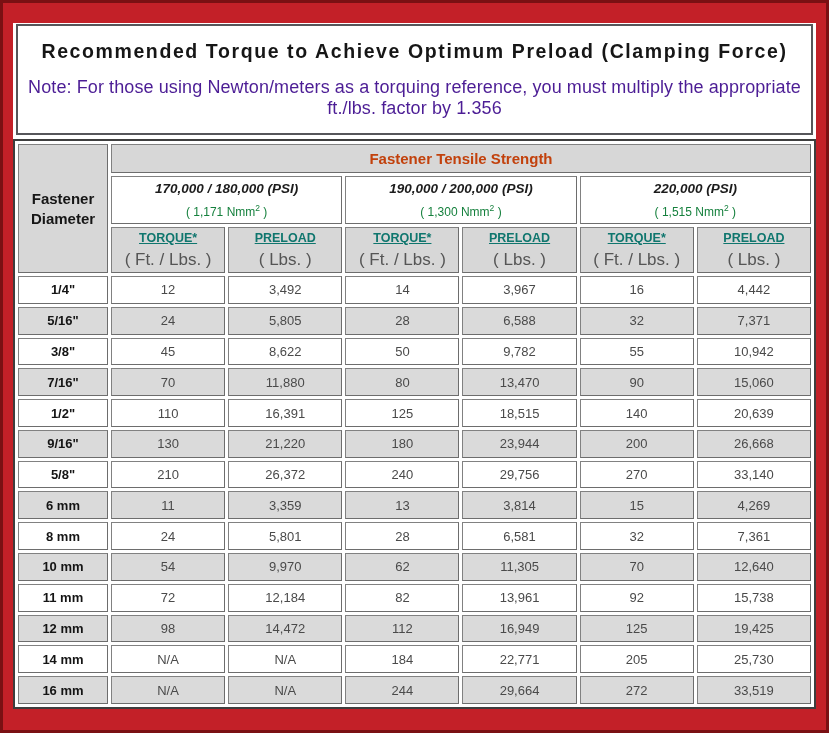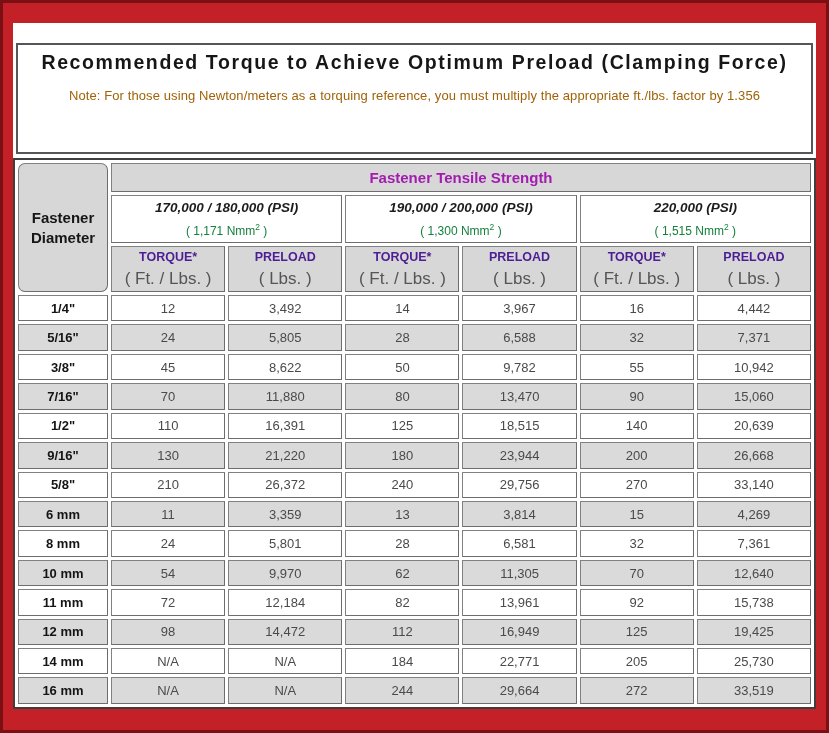--- a/index.html
+++ b/index.html
@@ -17,42 +17,42 @@
   }
   .inner {
     box-sizing: border-box;
     background: #ffffff;
     width: 100%; height: 100%;
     display: flex; flex-direction: column;
   }
   .title-box {
     box-sizing: border-box;
     flex: 0 0 111px;
-    margin: 20px 3px 4px 3px;
+    margin: 1px 3px 4px 3px;
     border: 2px solid #56565a;
     background: #ffffff;
     text-align: center;
-    padding-top: 5px;
+    padding-top: 13px;
   }
   .title-line {
     font-size: 19.5px;
     font-weight: bold;
     color: #161616;
     letter-spacing: 1.6px;
     line-height: 1.32;
     white-space: nowrap;
   }
   .title-line sup {
     font-size: 11px;
     letter-spacing: 0;
   }
   .note-line {
     margin-top: 12px;
-    font-size: 13px;
-    color: #a16207;
+    font-size: 18px;
+    color: #4c1d95;
     letter-spacing: 0.1px;
   }
   table.spec {
     flex: 1 1 auto;
     width: 100%;
     border-collapse: separate;
     border-spacing: 3px;
     background: #ffffff;
     border: 2px solid #3e3e3e;
     table-layout: fixed;
@@ -68,27 +68,26 @@
     overflow: hidden;
   }
   td.corner {
     background: #d7d7d7;
     vertical-align: bottom;
     font-weight: bold;
     font-size: 15px;
     color: #161616;
     line-height: 1.3;
     padding-bottom: 13px;
-    border-radius: 7px;
   }
   td.tensile {
     background: #d7d7d7;
     font-weight: bold;
     font-size: 15px;
-    color: #a21caf;
+    color: #c2410c;
     height: 27px;
   }
   td.psi {
     background: #ffffff;
     height: 46px;
   }
   .psi-label {
     font-weight: bold;
     font-size: 13.5px;
     color: #1c1c1c;
@@ -100,21 +99,22 @@
     color: #15803d;
   }
   .psi-nmm sup { font-size: 8.5px; }
   td.colhead {
     background: #d7d7d7;
     height: 44px;
   }
   .ch-label {
     font-weight: bold;
     font-size: 12.5px;
-    color: #4c1d95;
+    color: #0f766e;
+    text-decoration: underline;
   }
   .ch-unit {
     margin-top: 5px;
     font-size: 17px;
     color: #555555;
   }
   tr.data td {
     font-size: 13px;
     color: #4a4a4a;
     background: #ffffff;

